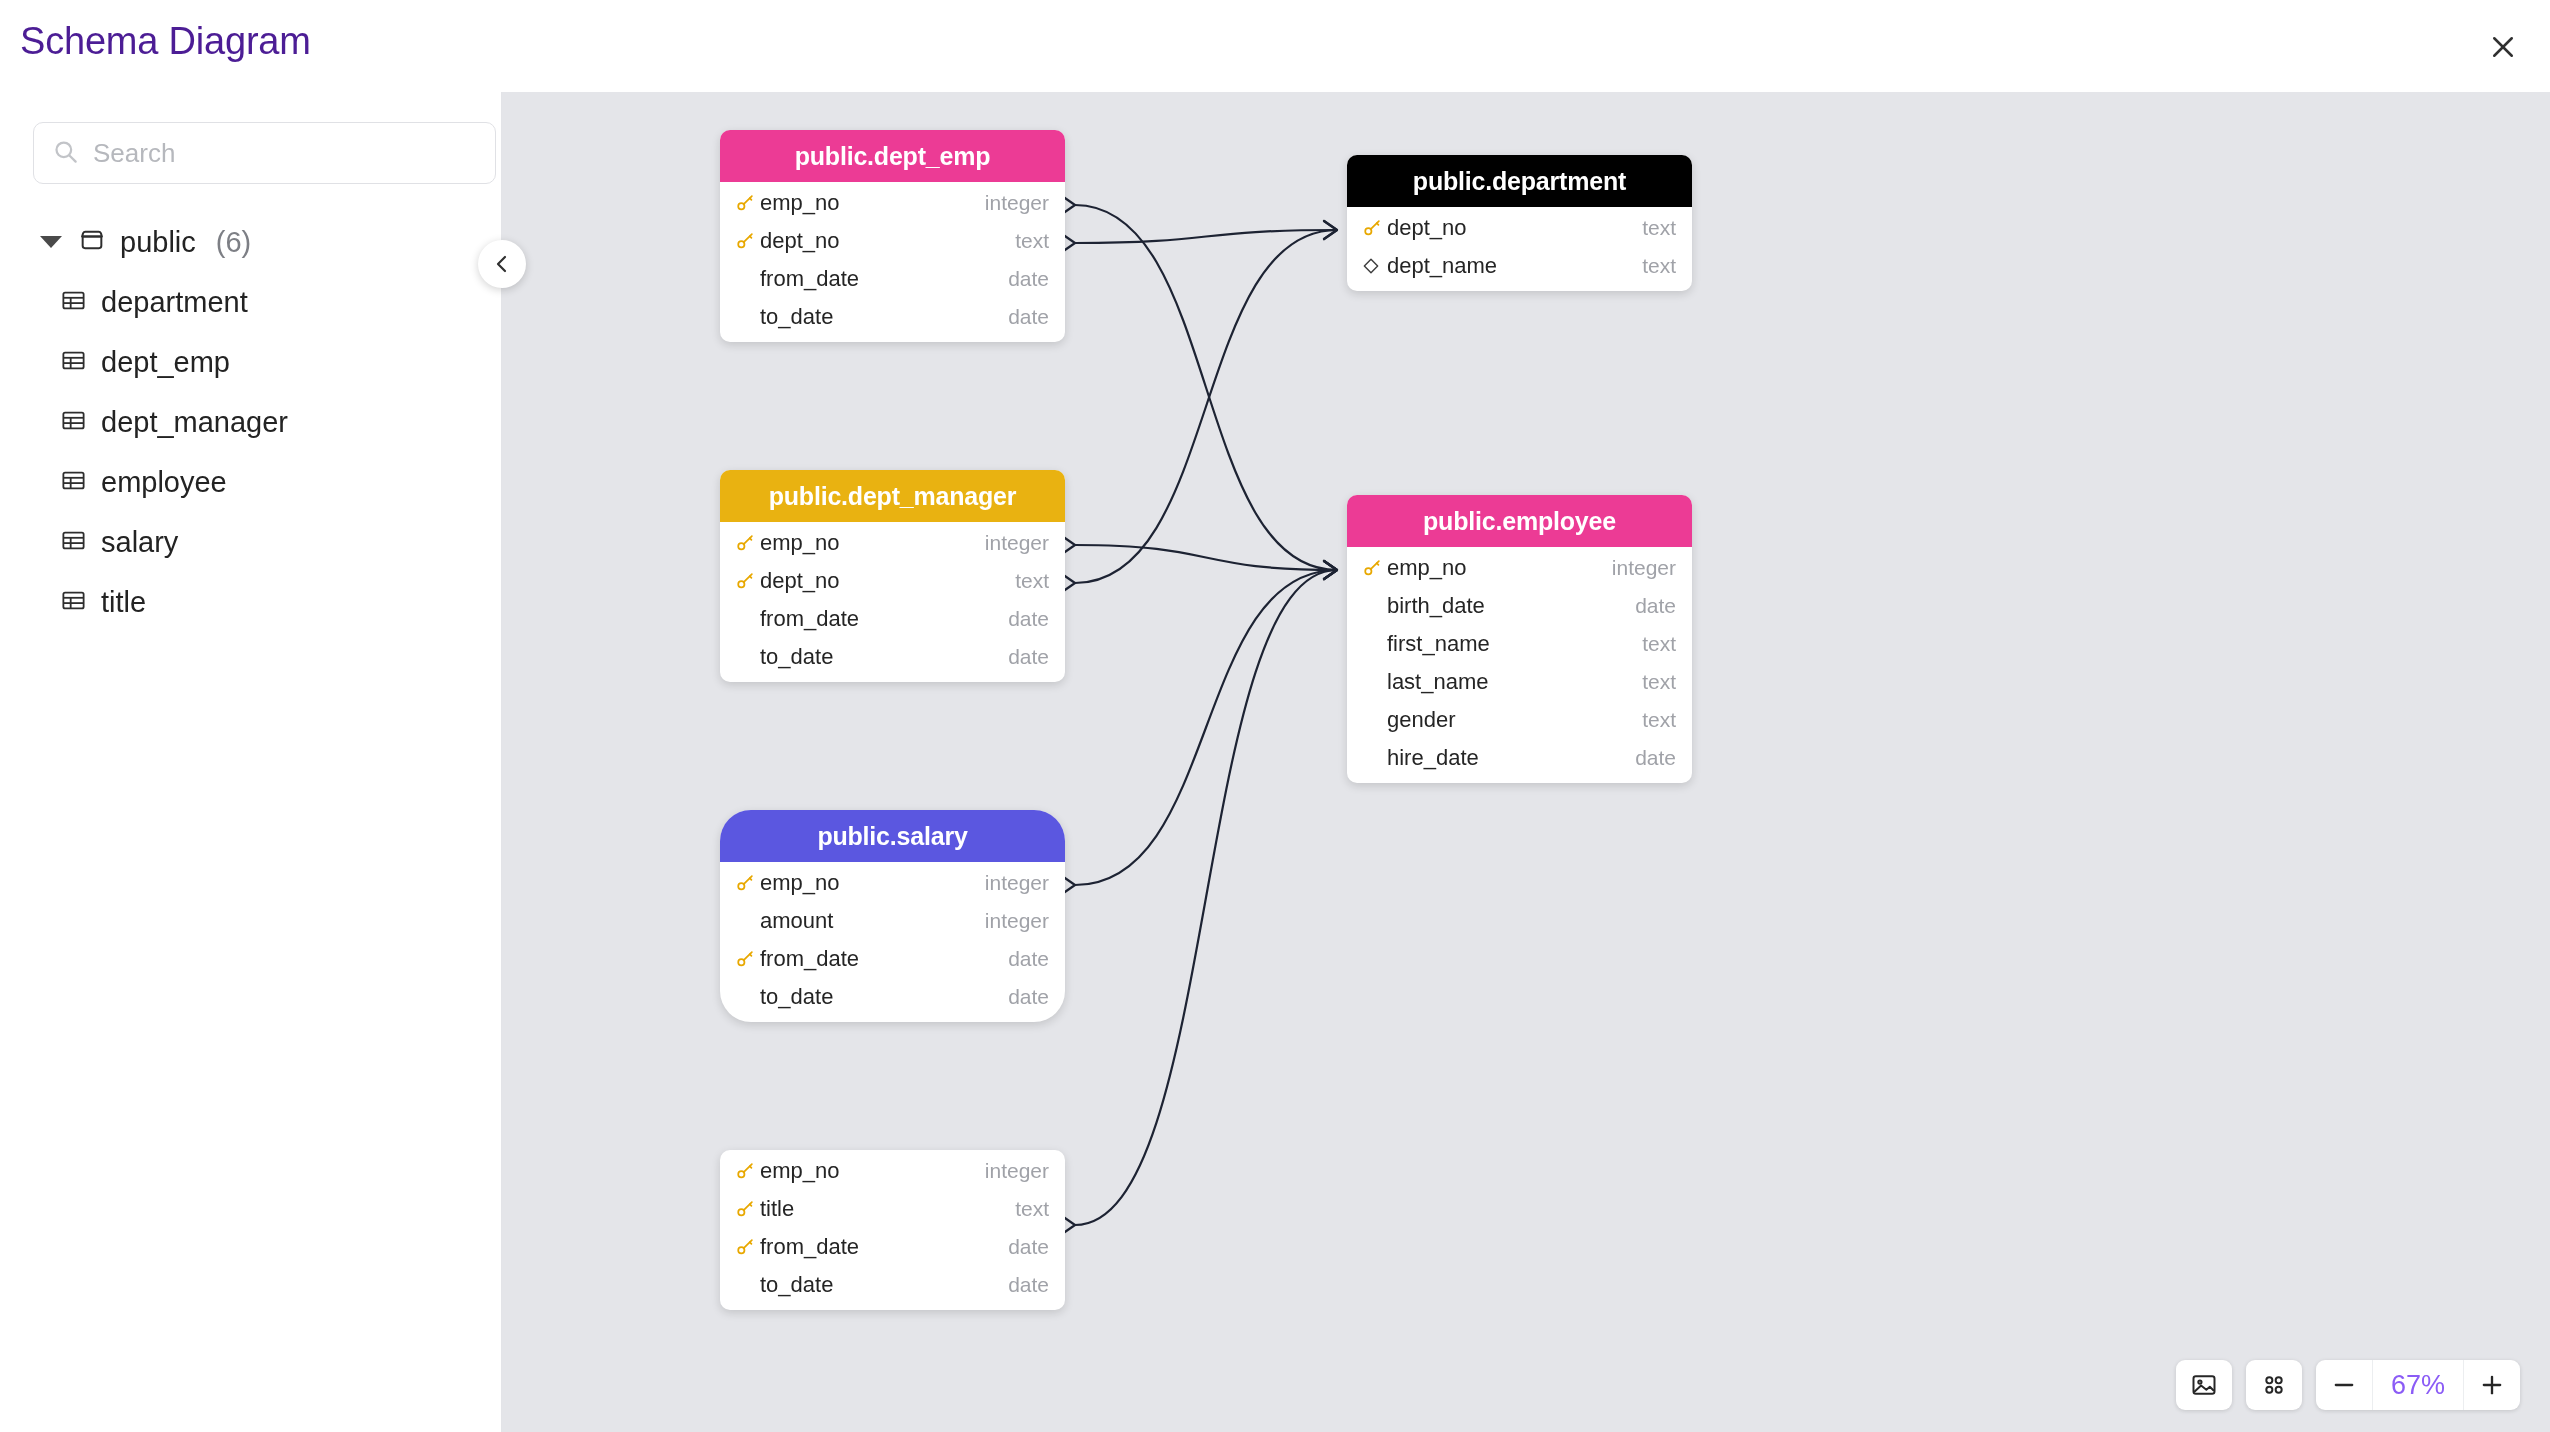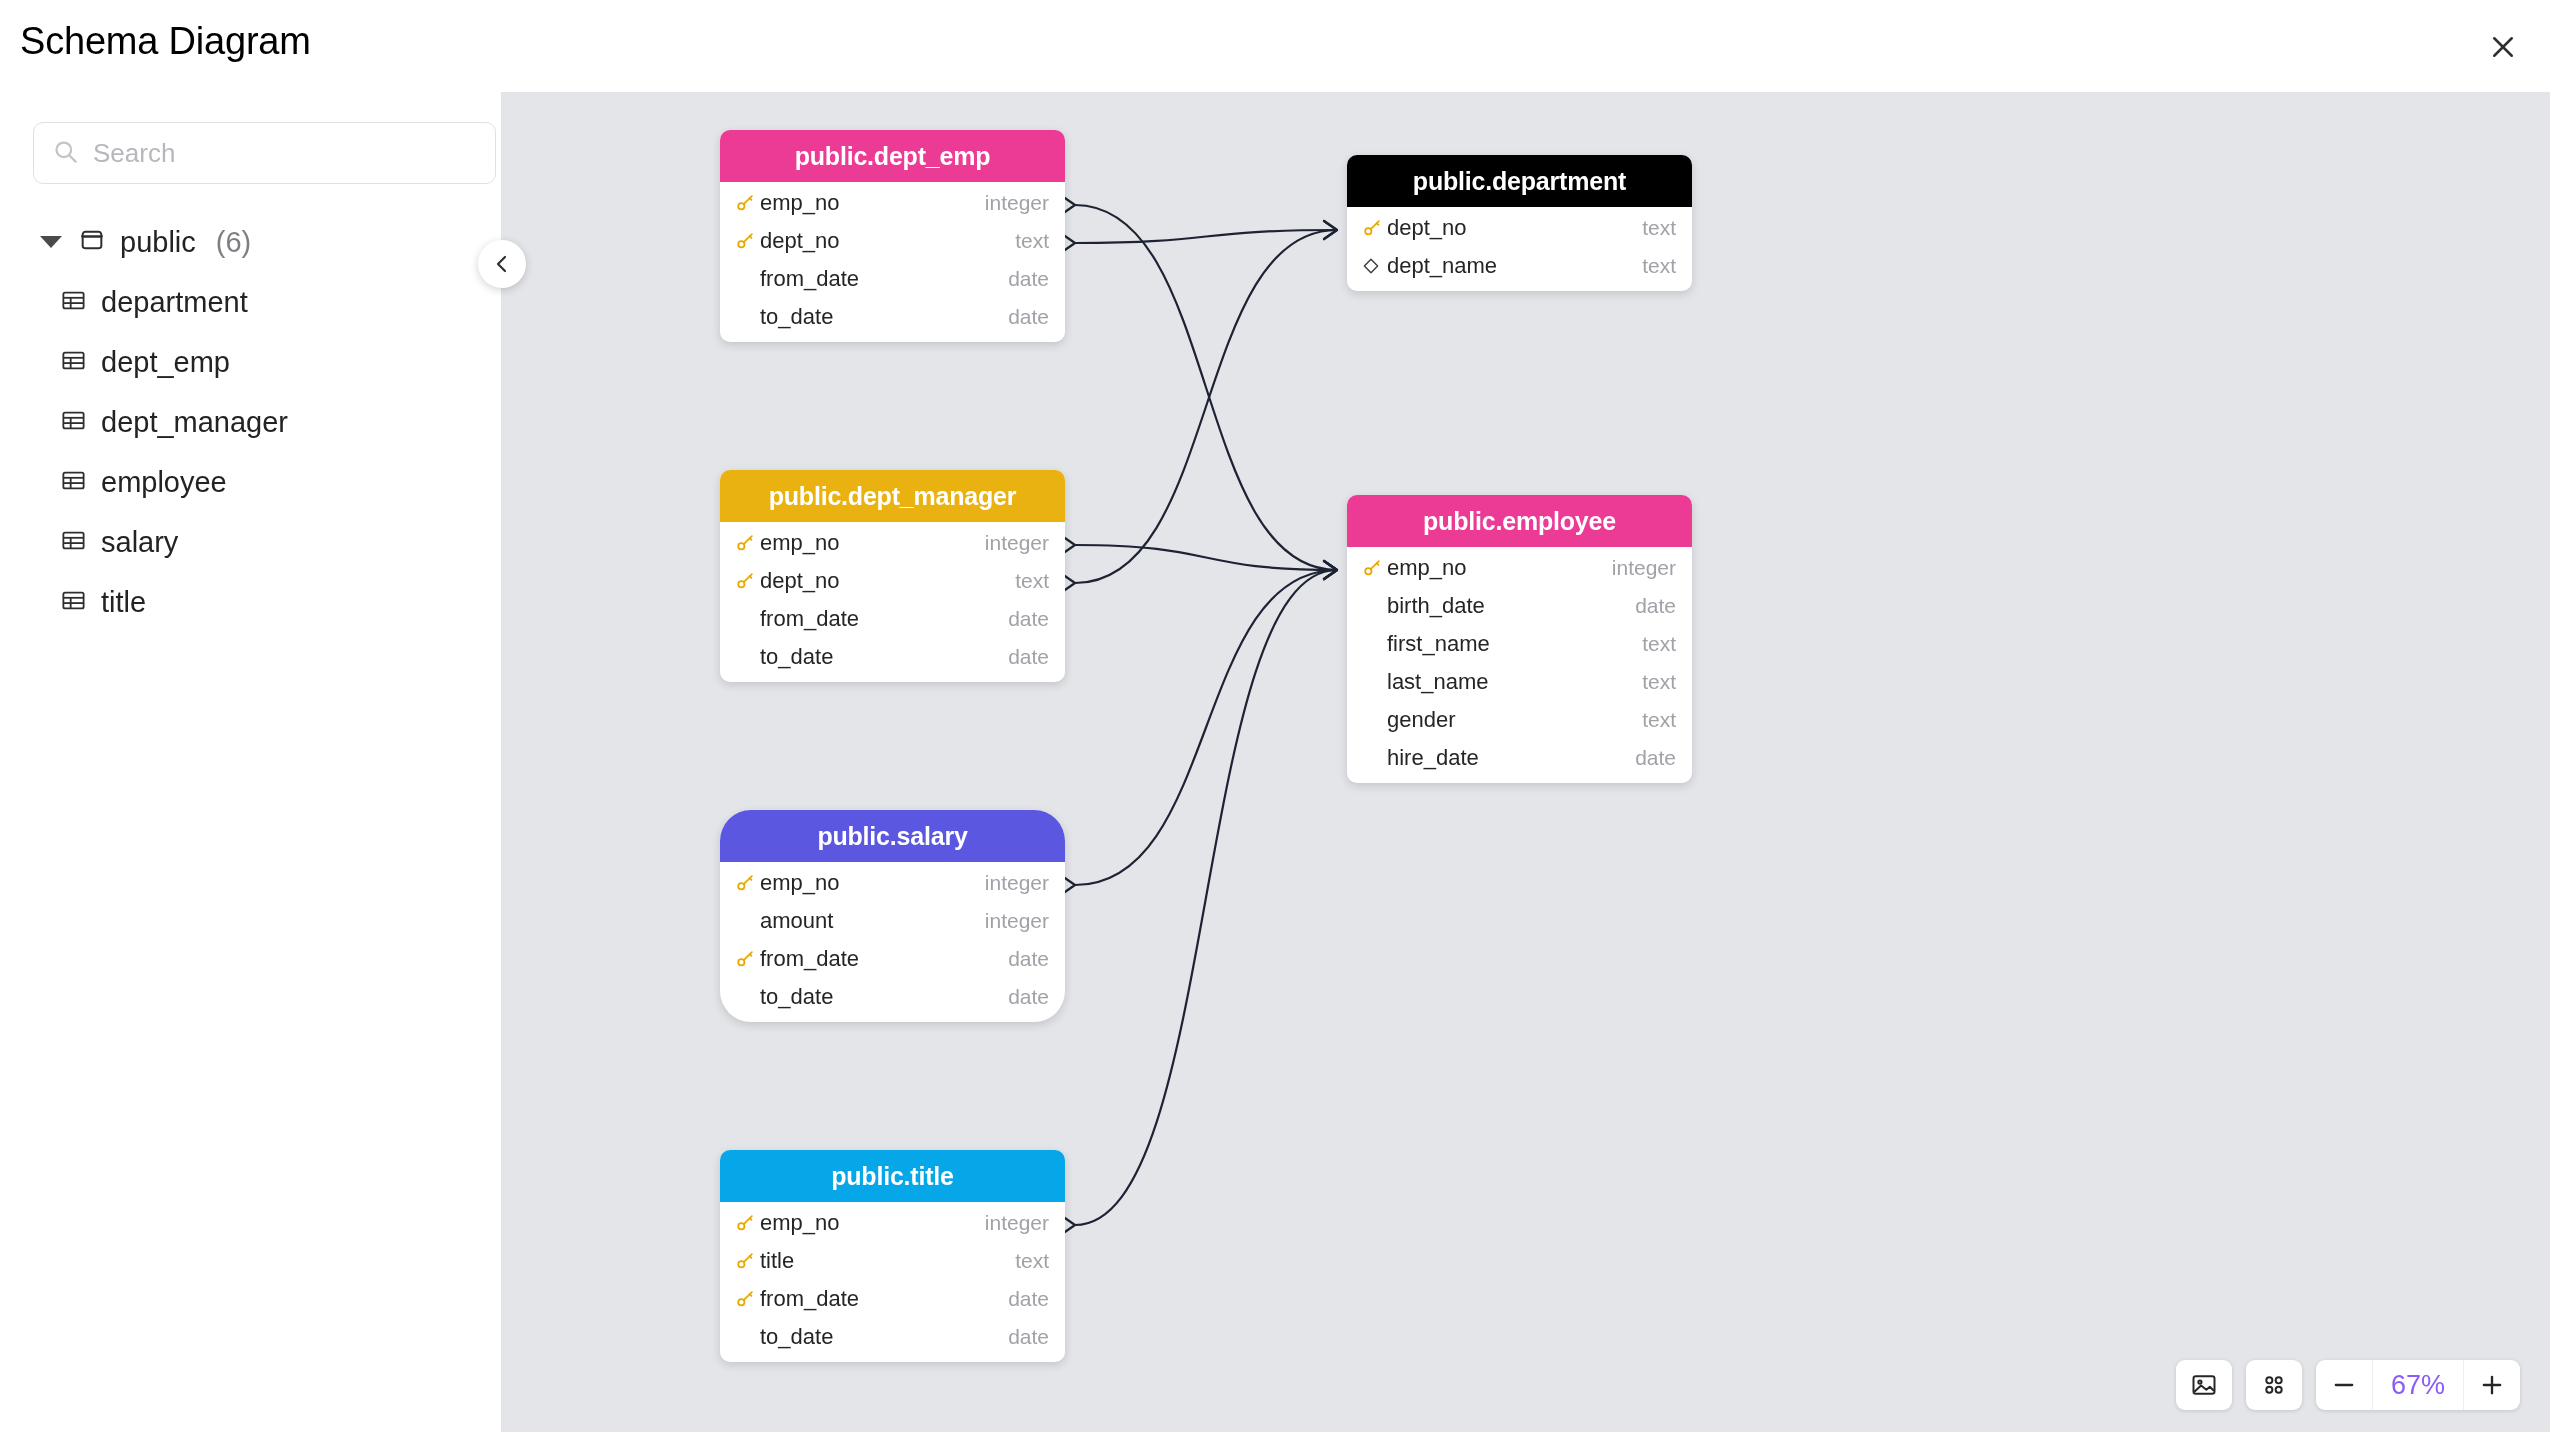--- a/index.html
+++ b/index.html
@@ -11,21 +11,21 @@
   }
   .app { position: relative; width: 2550px; height: 1432px; background:#fff; }
 
   
   .header {
     position: absolute; top:0; left:0; width:2550px; height:92px;
     background:#ffffff;
   }
   .header-title {
     position:absolute; left:20px; top:20px;
-    font-size:38px; color:#000000; font-weight:400; letter-spacing:-0.2px;
+    font-size:38px; color:#4c1d95; font-weight:400; letter-spacing:-0.2px;
   }
   .close-btn {
     position:absolute; right:22px; top:22px;
     width:50px; height:50px; display:flex; align-items:center; justify-content:center;
     cursor:pointer; border-radius:6px;
   }
 
   
   .sidebar {
     position:absolute; left:0; top:92px; width:502px; height:1340px;
@@ -415,21 +415,20 @@
               <span class="col-type">date</span>
             </div>
             <div class="col-row">
               <span class="col-icon"></span>
               <span class="col-name">to_date</span>
               <span class="col-type">date</span>
             </div>
           </div>
         </div>
         <div class="node" style="left: 218px; top: 1058px; width: 345px;">
-          <div class="node-header" style="background: rgb(6, 167, 232);">public.title</div>
           <div class="node-body">
             <div class="col-row">
               <span class="col-icon">
                 <svg width="22" height="22" viewBox="0 0 24 24" fill="none" stroke="#e8a800" stroke-width="1.9" stroke-linecap="round" stroke-linejoin="round">
                   <circle cx="8" cy="15.5" r="3.4"></circle>
                   <line x1="10.6" y1="13.2" x2="19.5" y2="4.6"></line>
                   <line x1="17.2" y1="6.8" x2="19" y2="8.6"></line>
                 </svg>
               </span>
               <span class="col-name">emp_no</span>

